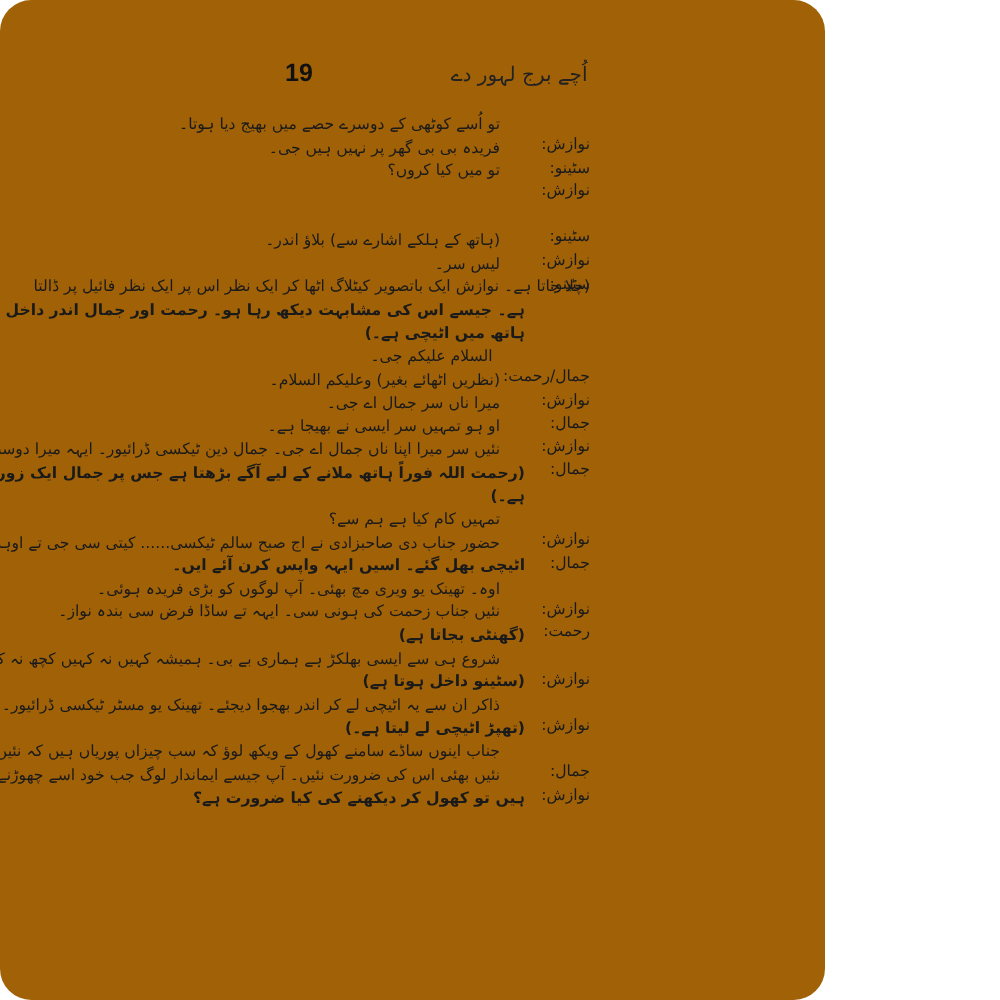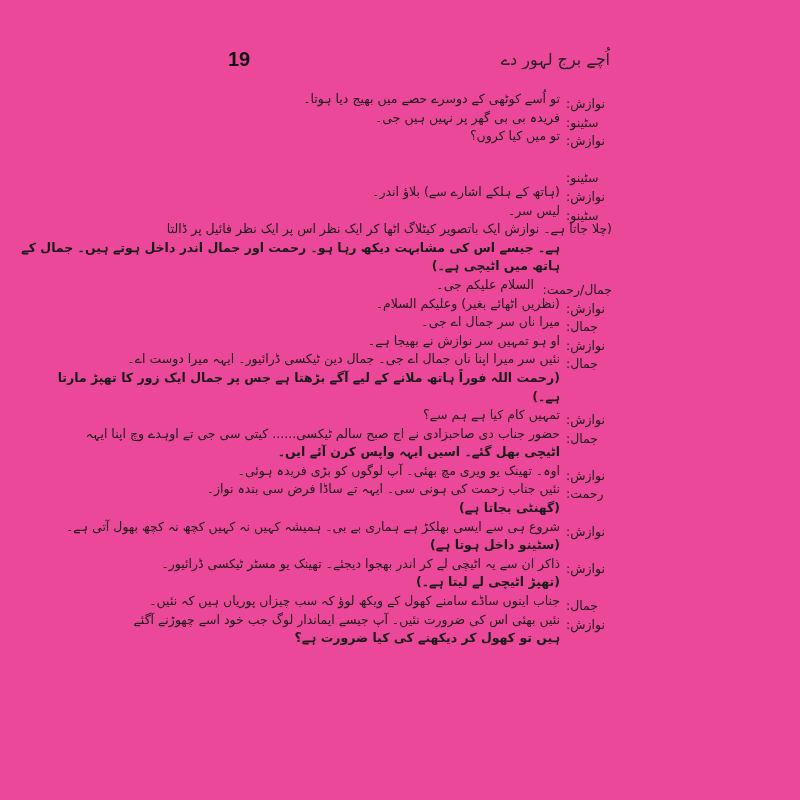--- a/index.html
+++ b/index.html
@@ -1,40 +1,41 @@
 <!DOCTYPE html>
 <html><head>
 <meta charset="utf-8">
 <style>
   html, body { margin: 0; padding: 0; }
   body {
     width: 800px; height: 800px; background: #ffffff; position: relative; overflow: hidden;
     font-family: "DejaVu Sans", sans-serif; color: #1a1a1a;
   }
   .page {
-    position: absolute; left: 0; top: 0; width: 800px; height: 800px;
-    background: #ec4899;
+    position: absolute; left: 0; top: 0; width: 660px; height: 800px;
+    background: #a16207;
+    border-radius: 25px;
   }
   .page-number {
     position: absolute; left: 228px; top: 48px;
     font-family: "Liberation Sans", sans-serif; font-weight: bold; font-size: 20px; color: #111;
   }
   .running-title {
     position: absolute; right: 190px; top: 50px; direction: rtl;
     font-size: 16px; color: #222;
   }
   .body {
     position: absolute; left: 200px; right: 188px; top: 90px;
     direction: rtl; font-size: 12.5px; line-height: 18.6px;
   }
   .line { position: relative; min-height: 18.6px; white-space: nowrap; }
   .speaker {
-    position: absolute; right: 0; top: 5px; width: 46px; text-align: left; color: #1a1a1a;
+    position: absolute; right: 0; top: 16px; width: 46px; text-align: right; color: #1a1a1a;
   }
-  .speech { margin-right: 52px; text-align: right; }
+  .speech { margin-right: 72px; text-align: right; }
   .stage { margin-right: 0; }
   .stage-in { margin-right: 52px; font-weight: bold; }
   .wide-speaker .speaker { width: auto; }
   .wide-speaker .speech { margin-right: 78px; }
 </style>
 </head>
 <body>
 
 <div class="page">
   <div class="page-number">19</div>
@@ -83,21 +84,21 @@
       <div class="line">
         <span class="speaker">نوازش:</span>
         <div class="speech">(نظریں اٹھائے بغیر) وعلیکم السلام۔</div>
       </div>
       <div class="line">
         <span class="speaker">جمال:</span>
         <div class="speech">میرا ناں سر جمال اے جی۔</div>
       </div>
       <div class="line">
         <span class="speaker">نوازش:</span>
-        <div class="speech">او ہو تمہیں سر نوازش نے بھیجا ہے۔</div>
+        <div class="speech">او ہو تمہیں سر ایسی نے بھیجا ہے۔</div>
       </div>
       <div class="line">
         <span class="speaker">جمال:</span>
         <div class="speech">نئیں سر میرا اپنا ناں جمال اے جی۔ جمال دین ٹیکسی ڈرائیور۔ ایہہ میرا دوست اے۔</div>
       </div>
       <div class="line">
         <div class="stage-in">(رحمت اللہ فوراً ہاتھ ملانے کے لیے آگے بڑھتا ہے جس پر جمال ایک زور کا تھپڑ مارتا</div>
       </div>
       <div class="line">
         <div class="stage-in">ہے۔)</div>

